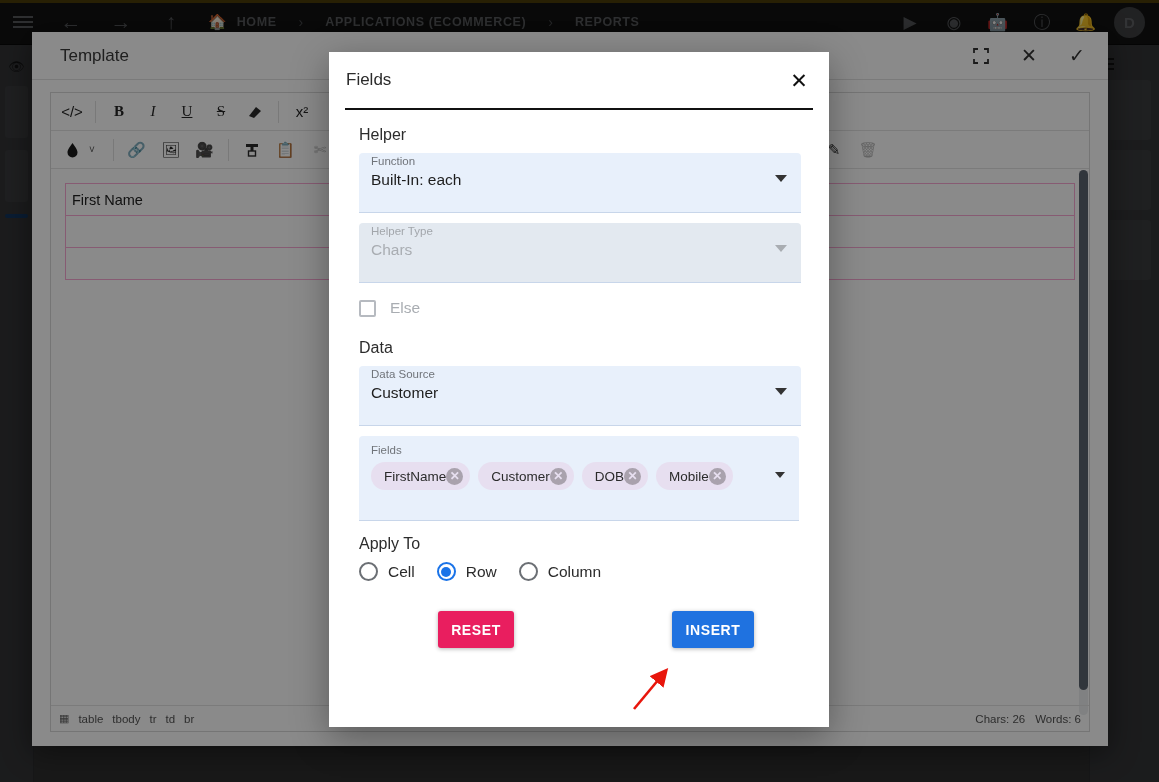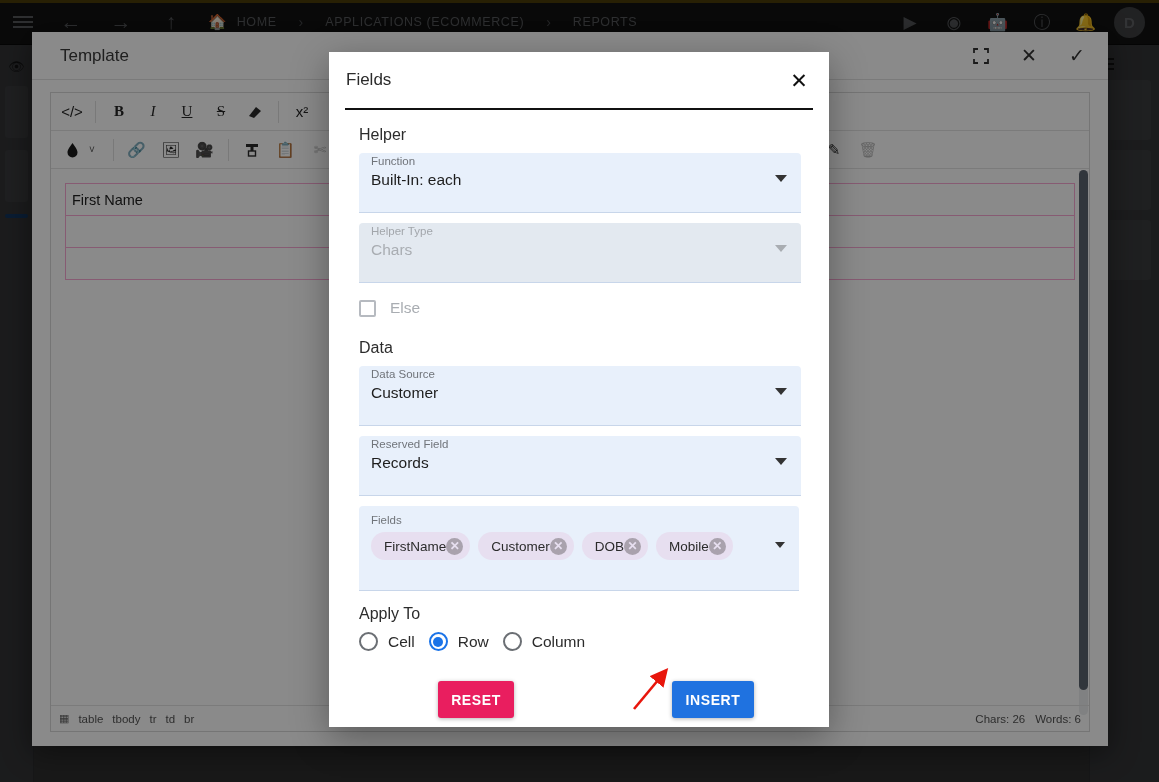--- a/index.html
+++ b/index.html
@@ -26,21 +26,21 @@
     color: #55575a; display: flex; align-items: center; justify-content: center;
     flex: none;
   }
   .hamburger { width: 46px; height: 45px; }
   .hamburger i {
     display: block; width: 20px; height: 2px; background: #56585b; margin: 3px 0;
   }
   .nav-arrow { width: 50px; height: 45px; font-size: 21px; }
   .crumbs { display: flex; align-items: center; gap: 0; margin-left: 12px; }
   .crumb {
-    color: #5a5c5f; font-size: 12.5px; letter-spacing: .6px; font-weight: 400;
+    color: #5a5c5f; font-size: 12.5px; letter-spacing: .6px; font-weight: 700;
     padding: 0 6px; white-space: nowrap;
   }
   .crumb-sep { color: #47494c; font-size: 14px; padding: 0 16px; }
   .home-icon { color: #5a5c5f; font-size: 15px; margin-right: 4px; }
   .tb-right {
     position: absolute; right: 8px; top: 0; height: 45px;
     display: flex; align-items: center; gap: 0;
   }
   .tb-right .tb-icon { width: 44px; height: 45px; font-size: 17px; }
   .avatar-d {
@@ -175,21 +175,21 @@
     background: #e7dff0; border-radius: 16px; height: 28px; padding: 0 7px 0 13px;
     font-size: 13.5px; color: #2b2b2b;
   }
   .chip-x {
     width: 17px; height: 17px; border-radius: 50%; background: #a9a2ad;
     color: #e7dff0; font-size: 12px; line-height: 17px; text-align: center;
     font-weight: bold;
   }
   .chipfield .f-caret { top: 36px; border-top-width: 6px; border-left-width: 5px; border-right-width: 5px; }
 
-  .radios { display: flex; align-items: center; gap: 14px; margin: 8px 0 0 14px; }
+  .radios { display: flex; align-items: center; gap: 22px; margin: 8px 0 0 14px; }
   .radio { display: flex; align-items: center; gap: 10px; font-size: 15.5px; color: #2b2b2b; }
   .rdot {
     width: 19px; height: 19px; border-radius: 50%; border: 2px solid #6b6f74;
     display: flex; align-items: center; justify-content: center;
   }
   .rdot.on { border-color: #1a73e8; }
   .rdot.on::after { content: ""; width: 10px; height: 10px; border-radius: 50%; background: #1a73e8; }
 
   .btnrow { display: flex; margin-top: 30px; padding: 0 14px; }
   .btn {
@@ -402,25 +402,20 @@
     </div>
 
     <div class="sec-title">Data</div>
 
     <div class="field">
       <div class="f-label">Data Source</div>
       <div class="f-value">Customer</div>
       <div class="f-caret"></div>
     </div>
 
-    <div class="field">
-      <div class="f-label">Reserved Field</div>
-      <div class="f-value">Records</div>
-      <div class="f-caret"></div>
-    </div>
 
     <div class="chipfield">
       <div class="f-label">Fields</div>
       <div class="chips">
         <span class="chip">
           <span>FirstName</span>
           <span class="chip-x">✕</span>
         </span>
         <span class="chip">
           <span>Customer</span>

